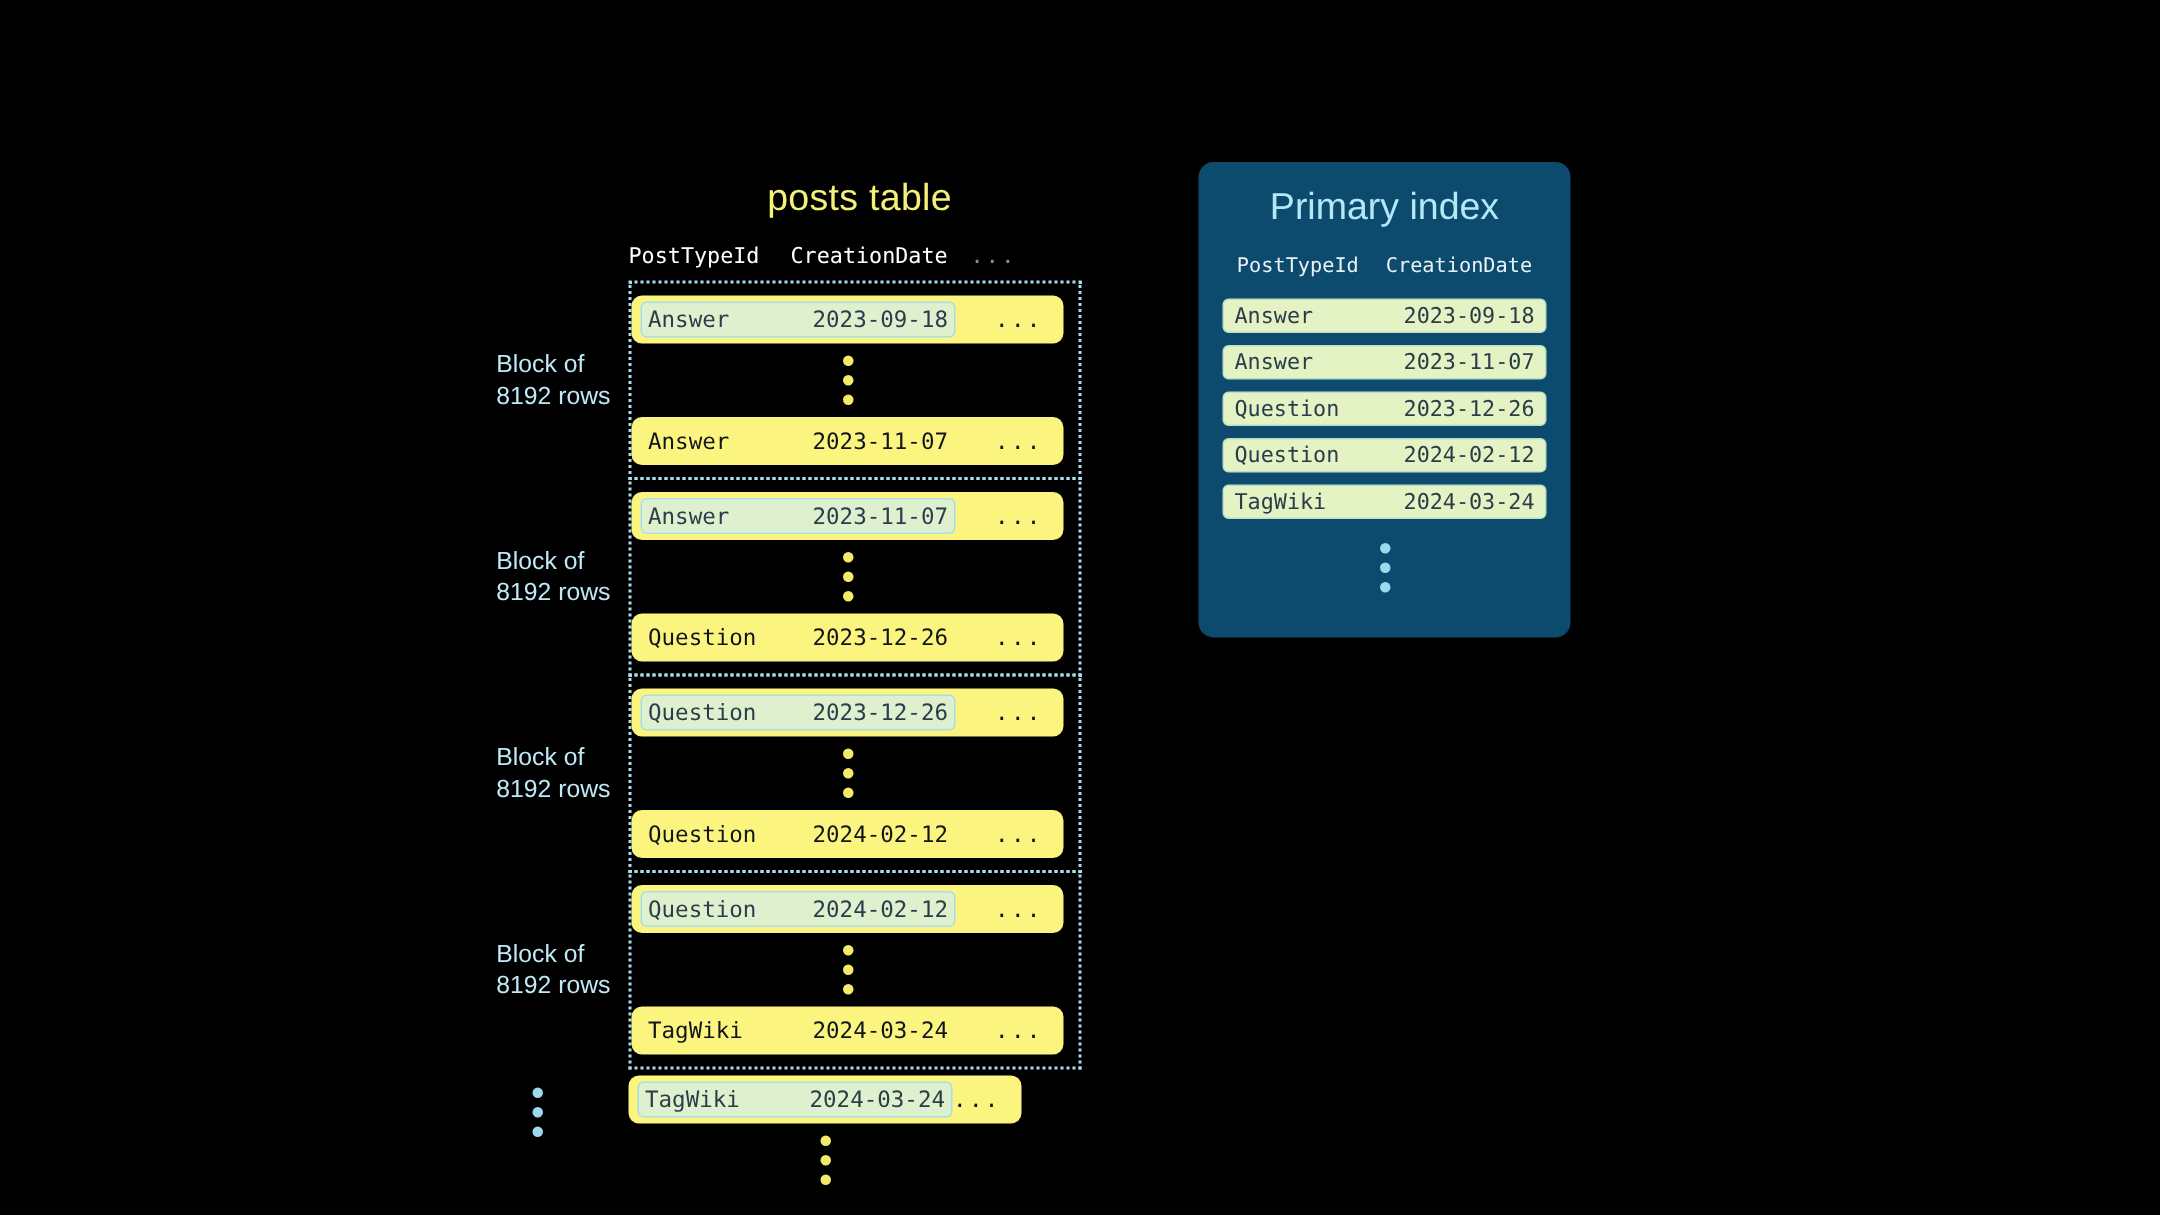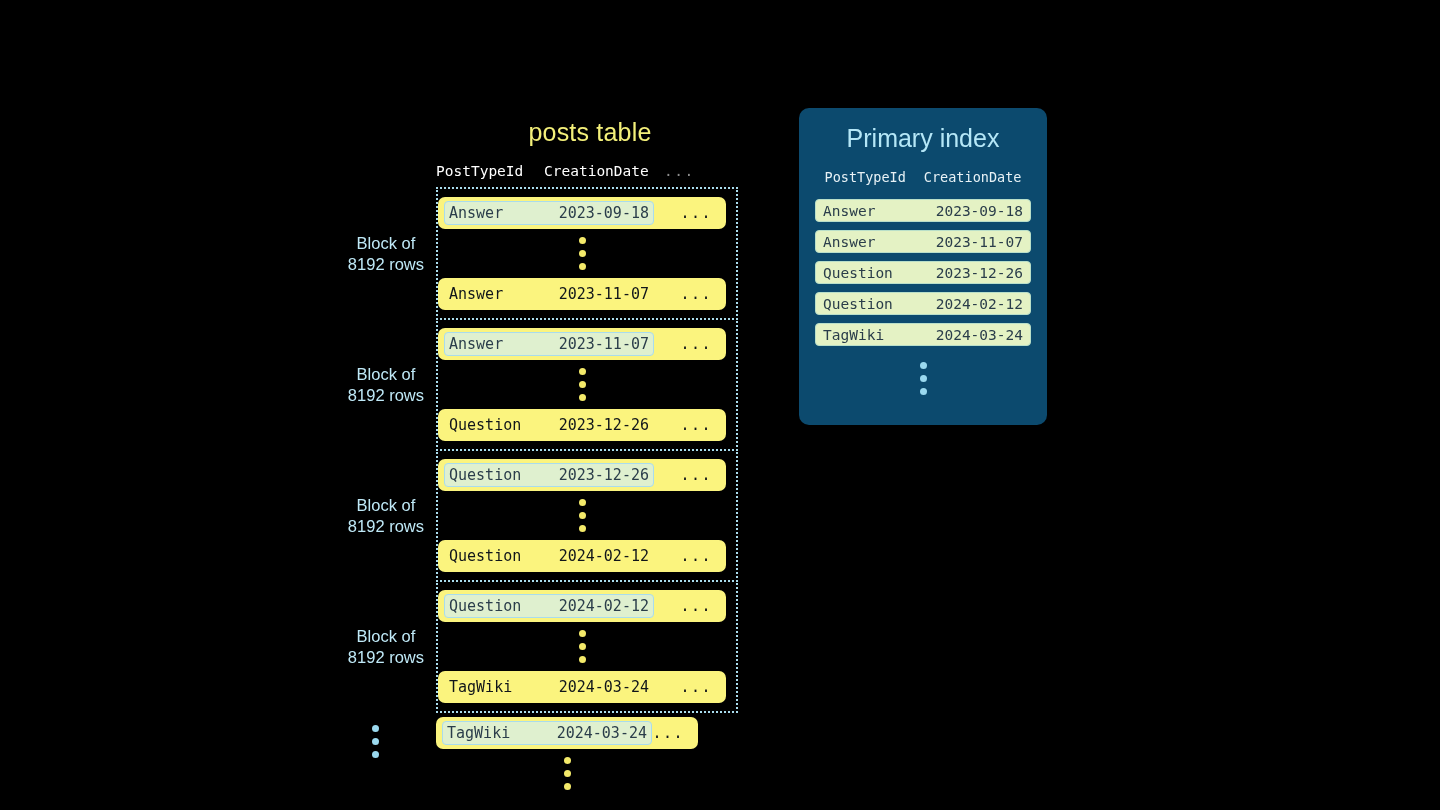--- a/index.html
+++ b/index.html
@@ -9,21 +9,21 @@
     height: 810px;
     background: #000000;
     font-family: "Liberation Sans", sans-serif;
     overflow: hidden;
     position: relative;
   }
 
   
   #posts-table {
     position: absolute;
-    left: 314px;
+    left: 297px;
     top: 118px;
     width: 440px;
   }
 
   .table-title {
     color: #f4f07a;
     font-size: 25px;
     font-weight: 400;
     text-align: center;
     letter-spacing: 0.2px;
@@ -57,21 +57,20 @@
   .block:first-child { margin-top: 0; }
 
   .block-label {
     position: absolute;
     right: calc(100% + 14px);
     top: 50%;
     transform: translateY(-50%);
     color: #bfe9f7;
     font-size: 16.5px;
     line-height: 21px;
-    text-align: center;
     white-space: nowrap;
   }
 
   
   .row {
     background: #fbf47e;
     border-radius: 7px;
     height: 32px;
     display: flex;
     align-items: center;

